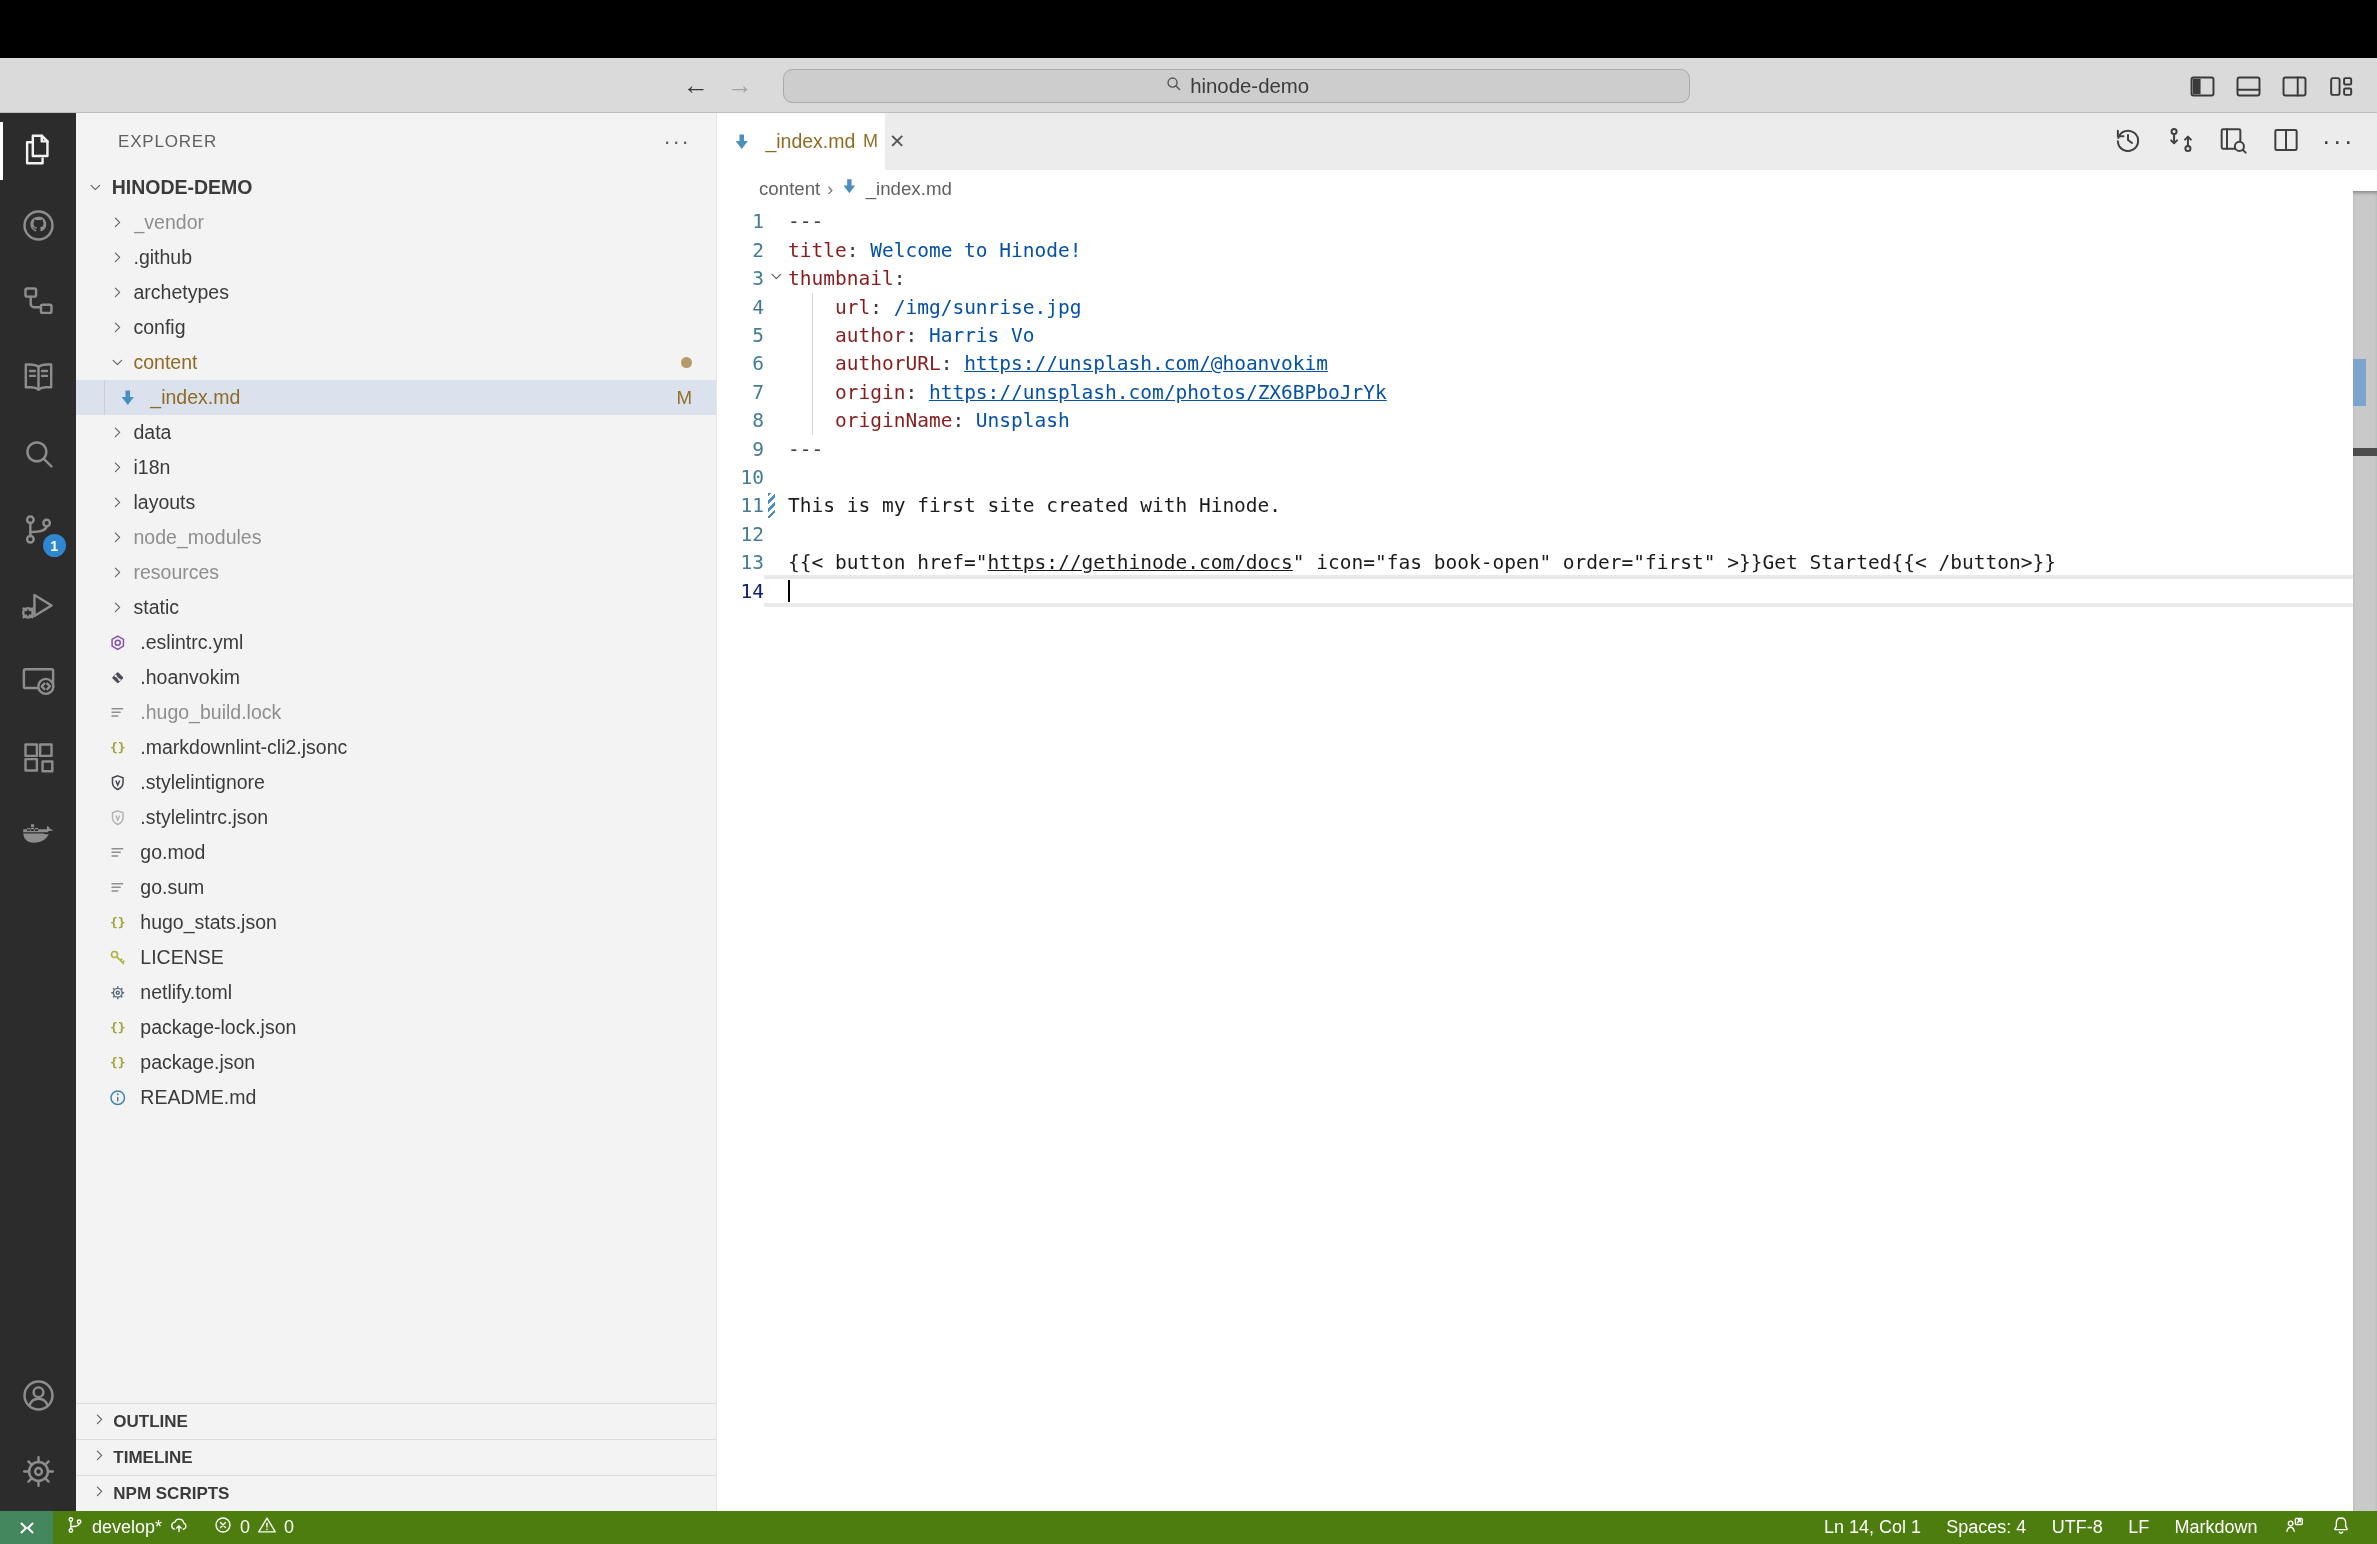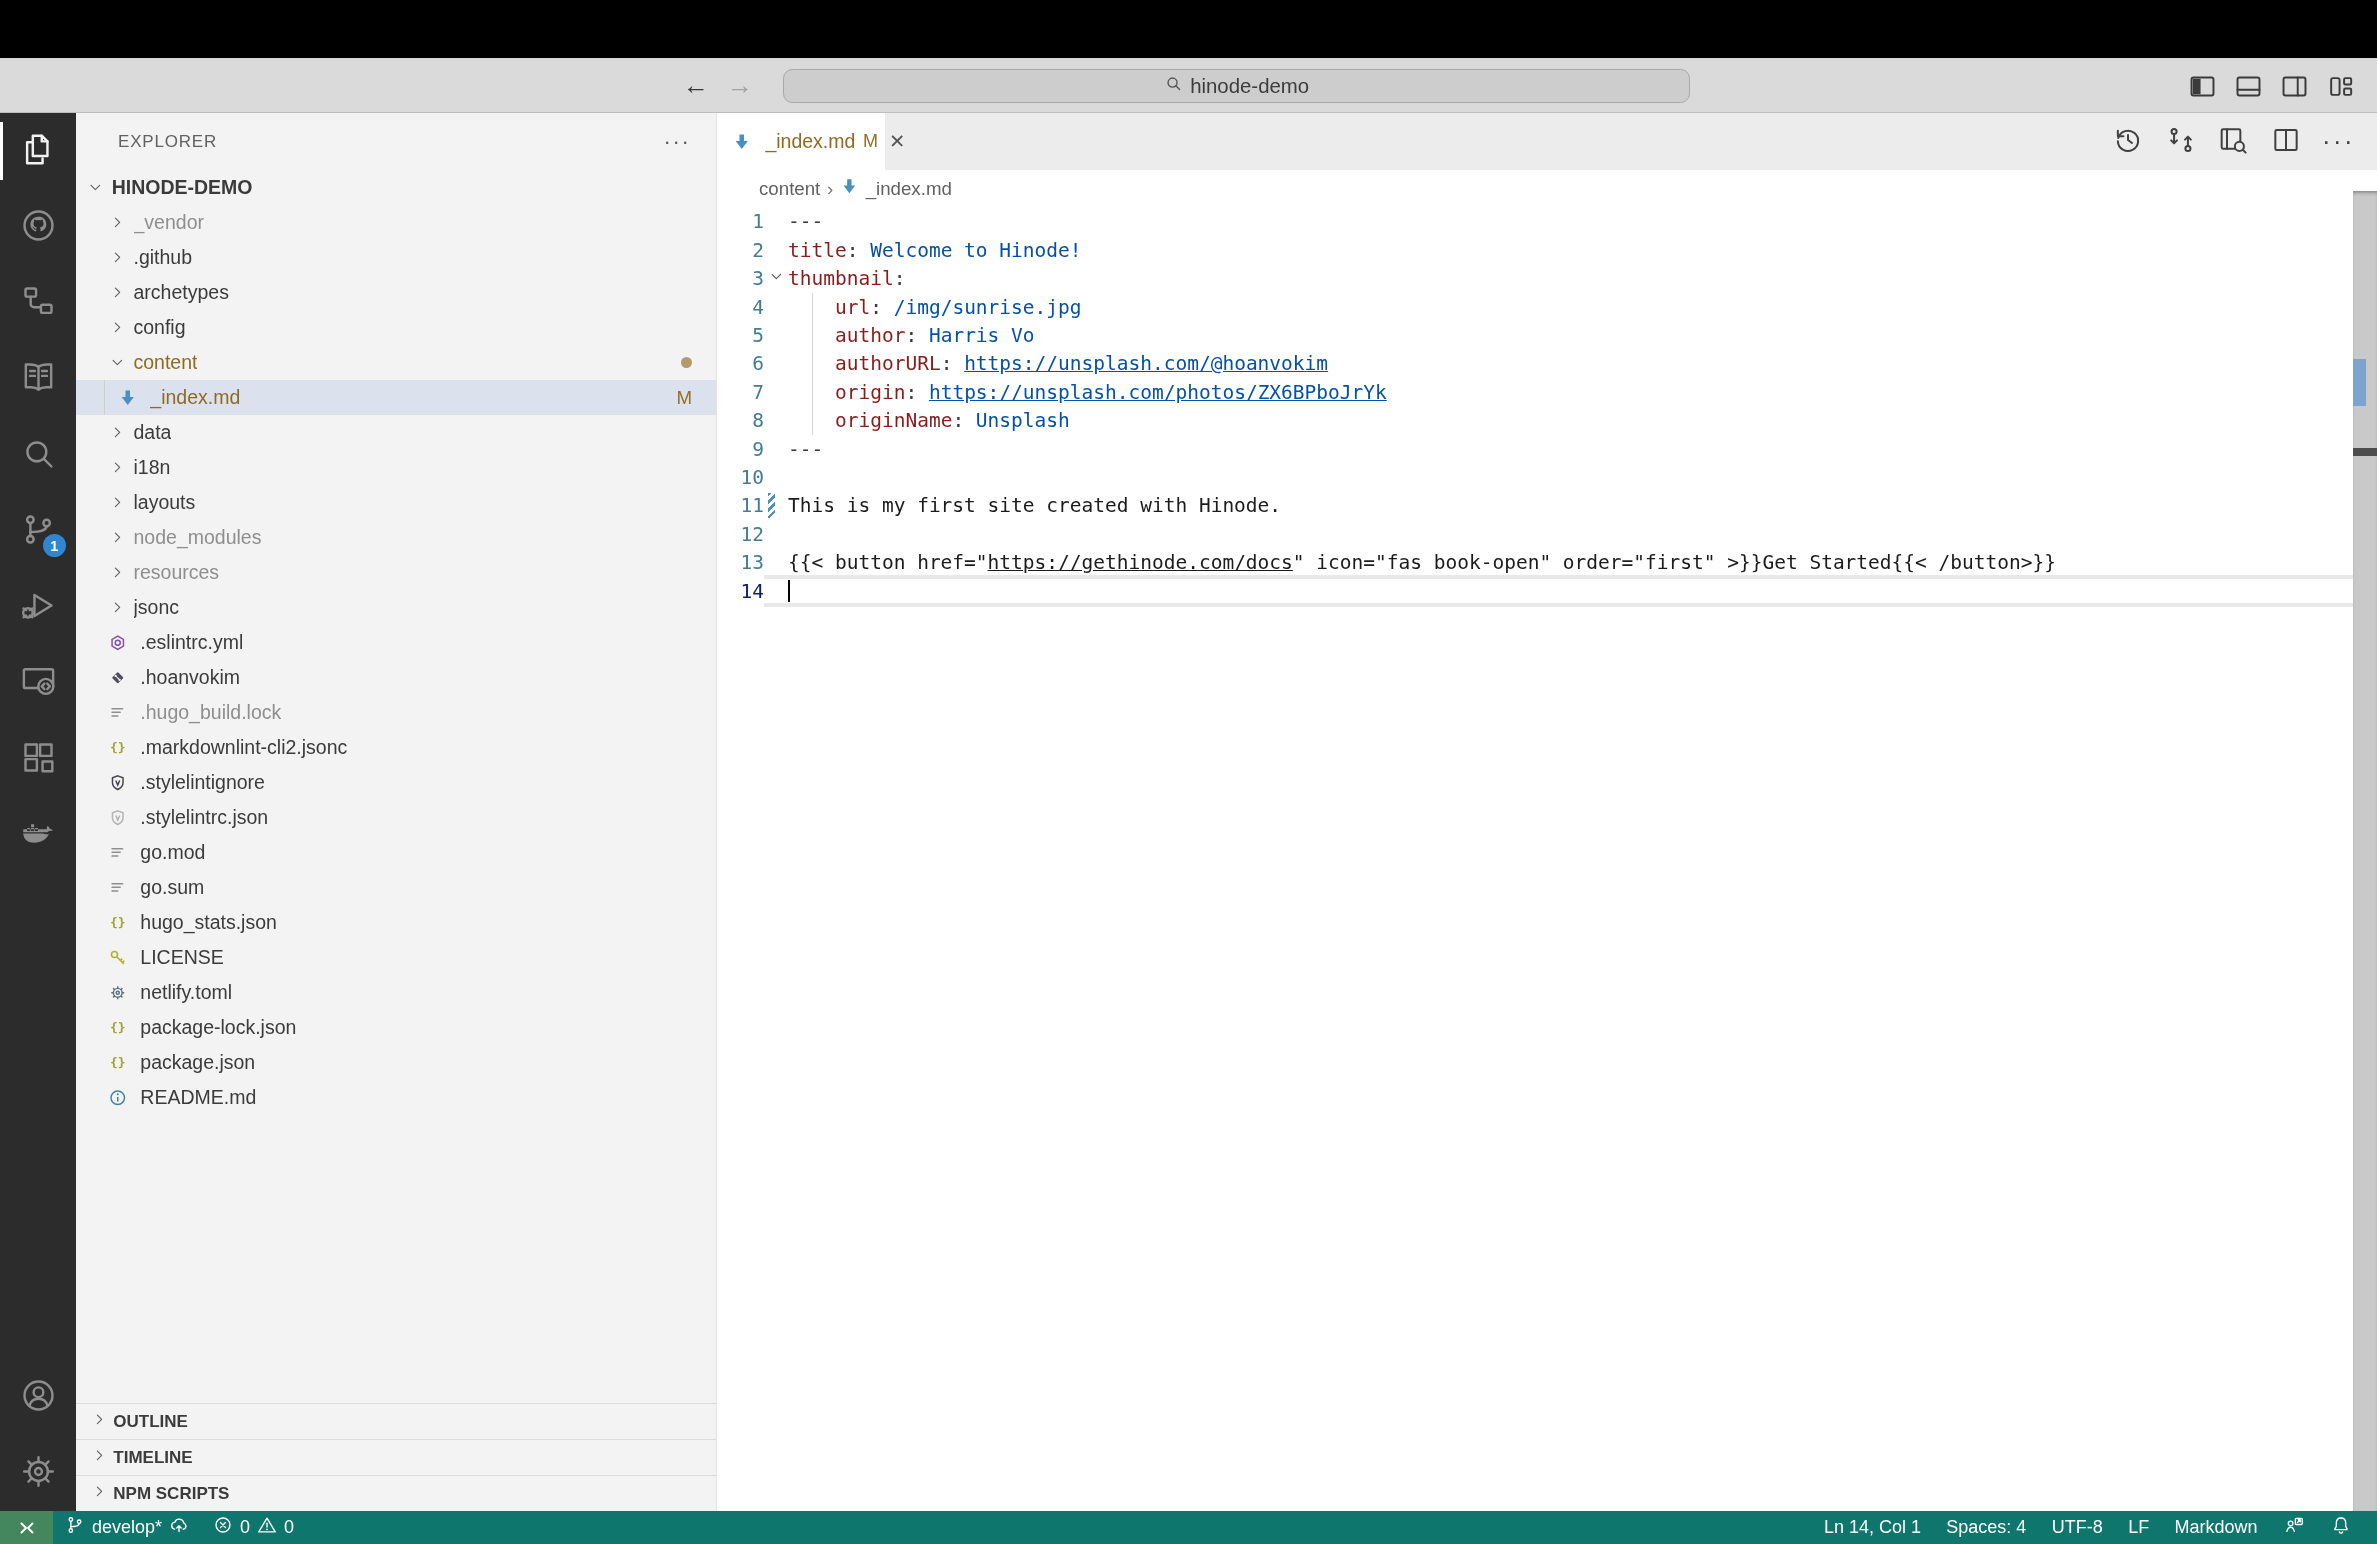--- a/index.html
+++ b/index.html
@@ -96,21 +96,21 @@
   .tk-p { color:#1b1b1b; }
   .tk-u { color:#1b1b1b; text-decoration:underline; }
 
   
   .vscroll { position:absolute; right:0; top:78px; bottom:0; width:24px; background:#c9c9c9;
     box-shadow:inset 0 3.4px 4.2px -2.5px rgba(0,0,0,.45); cursor:pointer; }
   .ov-blue { position:absolute; right:11px; top:246px; width:12.7px; height:47px; background:#7da3cf; }
   .ov-dark { position:absolute; right:0; top:335px; width:24px; height:7.6px; background:#4d4d4d; }
 
   
-  .statusbar { height:33px; display:flex; align-items:stretch; background:#0f766e; color:#fff; font-size:18px; }
+  .statusbar { height:33px; display:flex; align-items:stretch; background:#4d7c0f; color:#fff; font-size:18px; }
   .sb-remote { width:53px; background:#44875f; display:flex; align-items:center; justify-content:center; flex:none; cursor:pointer; }
   .sb-item { display:flex; align-items:center; gap:6px; padding:0 11px; cursor:pointer; }
   .sb-item svg { width:22px; height:22px; }
   .sb-left { display:flex; align-items:stretch; }
   .sb-right { margin-left:auto; display:flex; align-items:stretch; padding-right:12px; }
   .sb-right .sb-item { padding:0 12.7px; }
 </style>
 </head>
 <body>
 
@@ -344,21 +344,21 @@
               </svg>
             </span>
             <span class="t-label">resources</span>
           </div>
           <div class="trow   ">
             <span class="t-chev">
               <svg viewBox="0 0 24 24" fill="none" stroke="currentColor" stroke-width="1.5" stroke-linecap="round" stroke-linejoin="round">
                 <path d="M9.5 6.5 15 12l-5.5 5.5"></path>
               </svg>
             </span>
-            <span class="t-label">jsonc</span>
+            <span class="t-label">static</span>
           </div>
           <div class="trow   ">
             <span class="t-icon">
               <svg viewBox="0 0 24 24" fill="none" stroke="#8250a8" stroke-width="1.8">
                 <path d="M12 3.8 19 7.9v8.2l-7 4.1-7-4.1V7.9z"></path>
                 <circle cx="12" cy="12" r="3.1"></circle>
               </svg>
             </span>
             <span class="t-label">.eslintrc.yml</span>
           </div>

